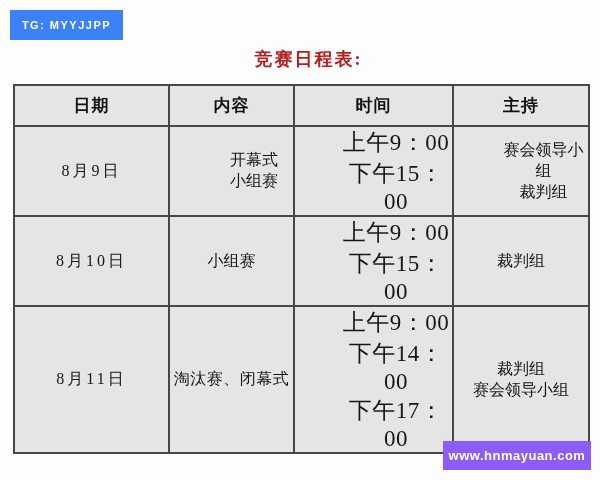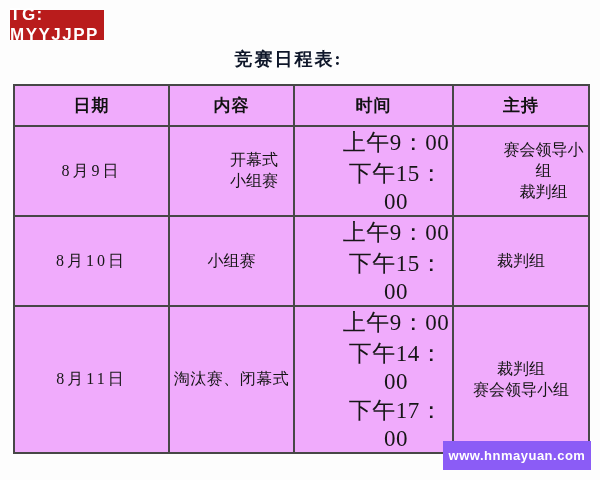--- a/index.html
+++ b/index.html
@@ -14,46 +14,46 @@
   .page { position: absolute; inset: 0; }
 
   .wm-badge {
     position: absolute;
     display: flex; align-items: center; justify-content: center;
     color: #ffffff;
     font-family: "Liberation Sans", "DejaVu Sans", sans-serif;
     font-weight: bold;
   }
   .wm-top {
-    left: 10px; top: 10px; width: 94px; height: 30px;
-    background: #b91c1c;
-    font-size: 17px; letter-spacing: 1.5px;
+    left: 10px; top: 10px; width: 113px; height: 30px;
+    background: #3b82f6;
+    font-size: 11px; letter-spacing: 1.5px;
   }
   .wm-bottom {
     left: 443px; top: 441px; width: 148px; height: 29px;
     background: #8b5cf6;
     font-size: 13px; letter-spacing: 0.5px;
   }
 
   .doc-title {
     position: absolute;
-    left: 1px; top: 47px; width: 575px; height: 26px;
+    left: 21px; top: 47px; width: 575px; height: 26px;
     text-align: center;
     font-size: 18px; font-weight: bold;
     letter-spacing: 2px;
-    color: #0f172a;
+    color: #b91c1c;
   }
 
   table.schedule {
     position: absolute;
     left: 13px; top: 84px;
     width: 575px;
     border-collapse: collapse;
     table-layout: fixed;
-    background: #f0abfc;
+    background: #e5e5e5;
   }
   table.schedule th, table.schedule td {
     border: 2px solid #474747;
     text-align: center;
     vertical-align: middle;
     padding: 0;
     overflow: hidden;
   }
   tr.header-row   { height: 41px; }
   tr.row-aug9     { height: 83px; border-radius: 13px; }

